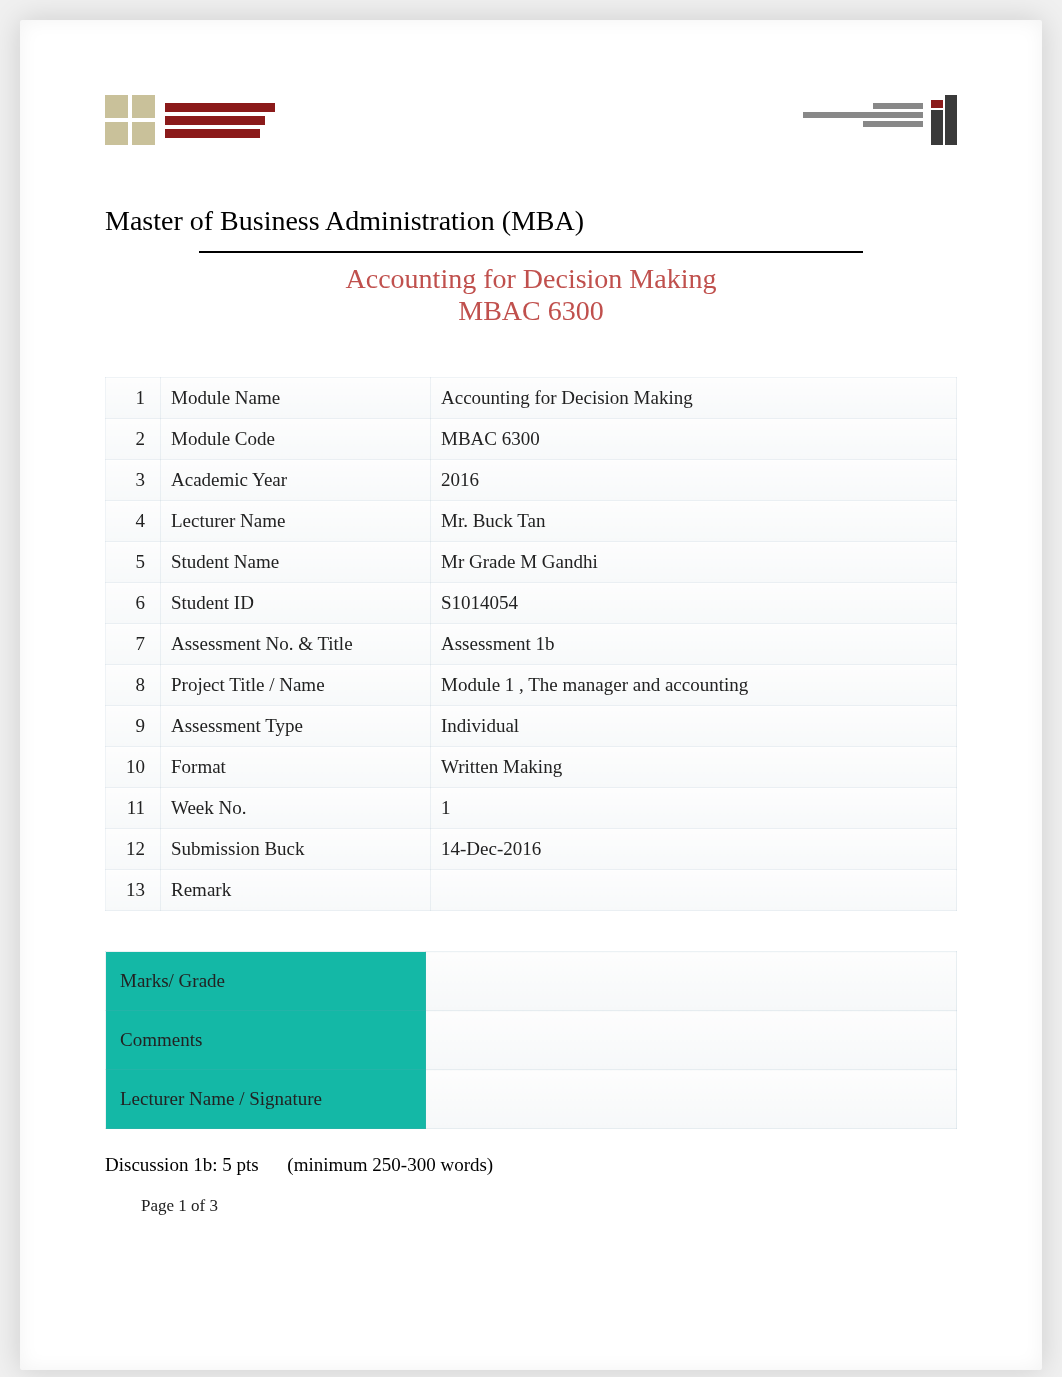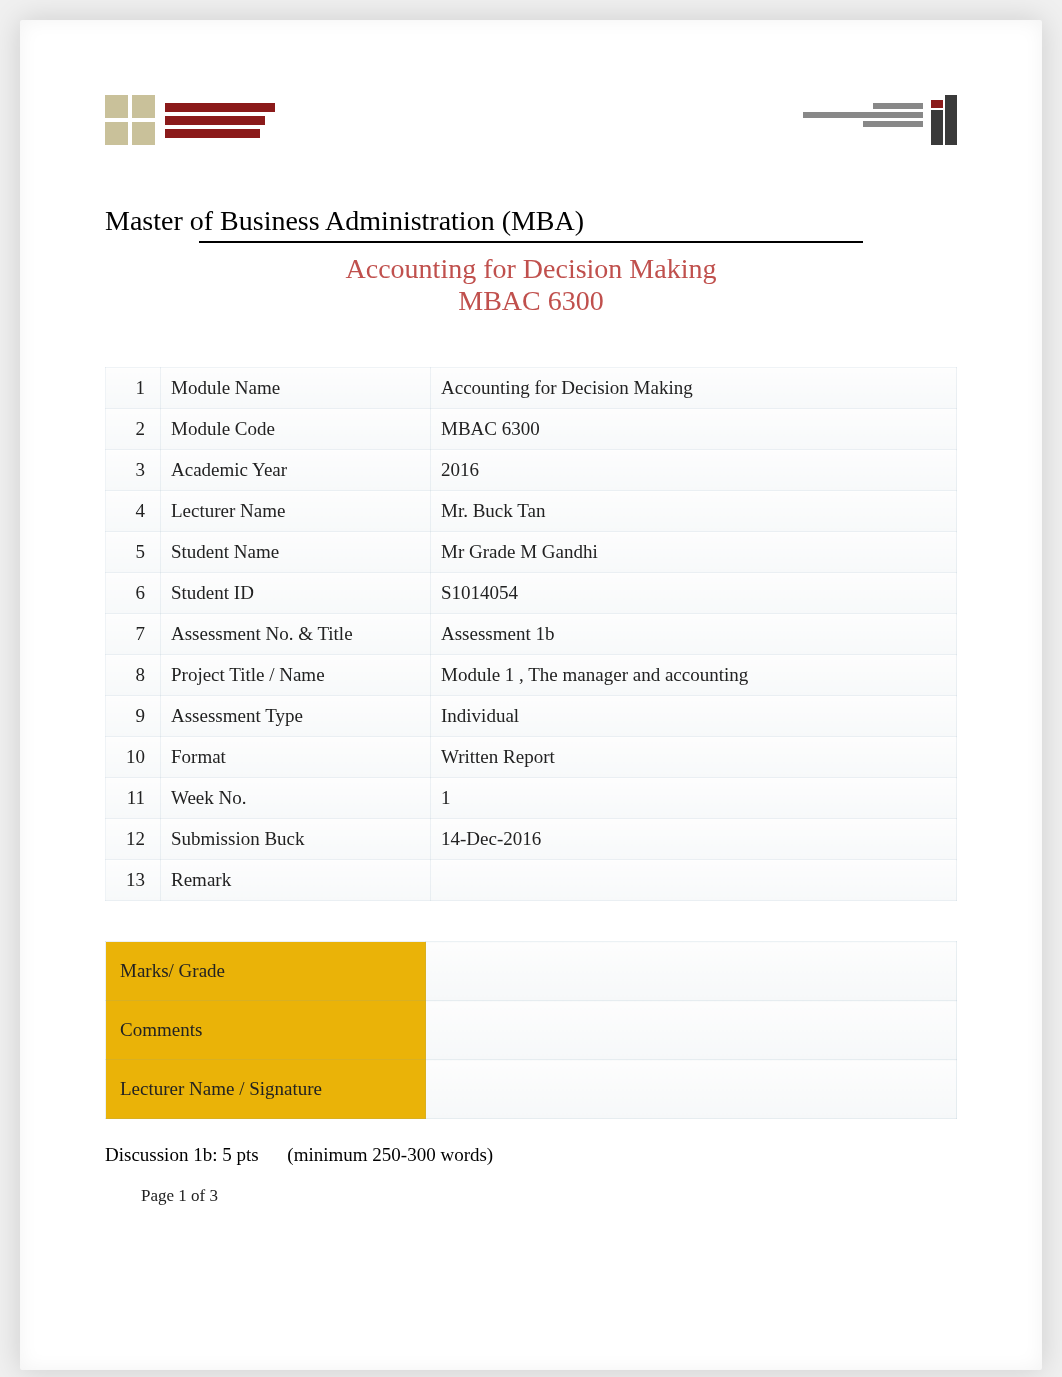--- a/index.html
+++ b/index.html
@@ -79,21 +79,21 @@
     .logo-right-icon .bar { width: 12px; background: #3a3a3a; }
     .logo-right-icon .bar:nth-child(1) { height: 35px; margin-top: 15px; position: relative; }
     .logo-right-icon .bar:nth-child(1)::before {
       content: ''; position: absolute; top: -10px; left: 0; width: 12px; height: 8px; background: #8b1a1a;
     }
     .logo-right-icon .bar:nth-child(2) { height: 50px; }
     .program-title {
       font-size: 28px;
       font-weight: normal;
       color: #000;
-      margin-bottom: 4px;
+      margin-bottom: 14px;
     }
     .hr-line {
       border: none;
       border-top: 2px solid #000;
       margin: 0 auto 10px auto;
       width: 78%;
     }
     .course-header { text-align: center; margin-bottom: 50px; }
     .course-title { font-size: 28px; color: #c0504d; font-weight: normal; }
     .course-code  { font-size: 28px; color: #c0504d; font-weight: normal; }
@@ -118,21 +118,21 @@
       border-collapse: collapse;
       margin-bottom: 25px;
     }
     .grade-table td {
       padding: 18px 14px;
       font-size: 19px;
       color: #222;
       border: 1px solid rgba(120,160,180,0.15);
     }
     .grade-table .gl {
-      background: #eab308;
+      background: #14b8a6;
       width: 320px;
     }
     .grade-table .gv {
       background: linear-gradient(#fdfdfd, #f6f8f9);
     }
     .discussion-line {
       font-size: 19px;
       margin-bottom: 20px;
     }
     .discussion-line .disc-label { margin-right: 24px; }
@@ -220,21 +220,21 @@
             <td class="col-val">Module 1 , The manager and accounting</td>
           </tr>
           <tr>
             <td class="col-num">9</td>
             <td class="col-label">Assessment Type</td>
             <td class="col-val">Individual</td>
           </tr>
           <tr>
             <td class="col-num">10</td>
             <td class="col-label">Format</td>
-            <td class="col-val">Written Report</td>
+            <td class="col-val">Written Making</td>
           </tr>
           <tr>
             <td class="col-num">11</td>
             <td class="col-label">Week No.</td>
             <td class="col-val">1</td>
           </tr>
           <tr>
             <td class="col-num">12</td>
             <td class="col-label">Submission Buck</td>
             <td class="col-val">14-Dec-2016</td>

